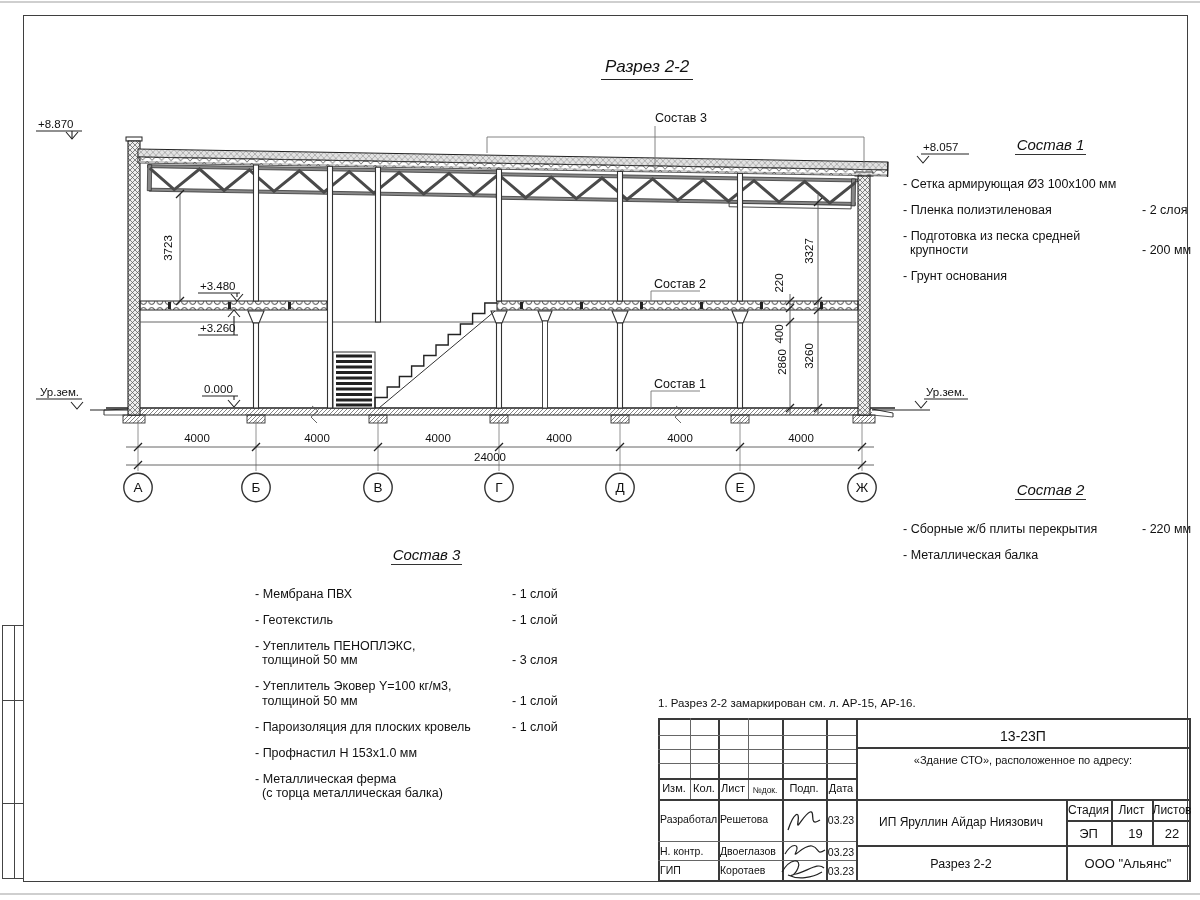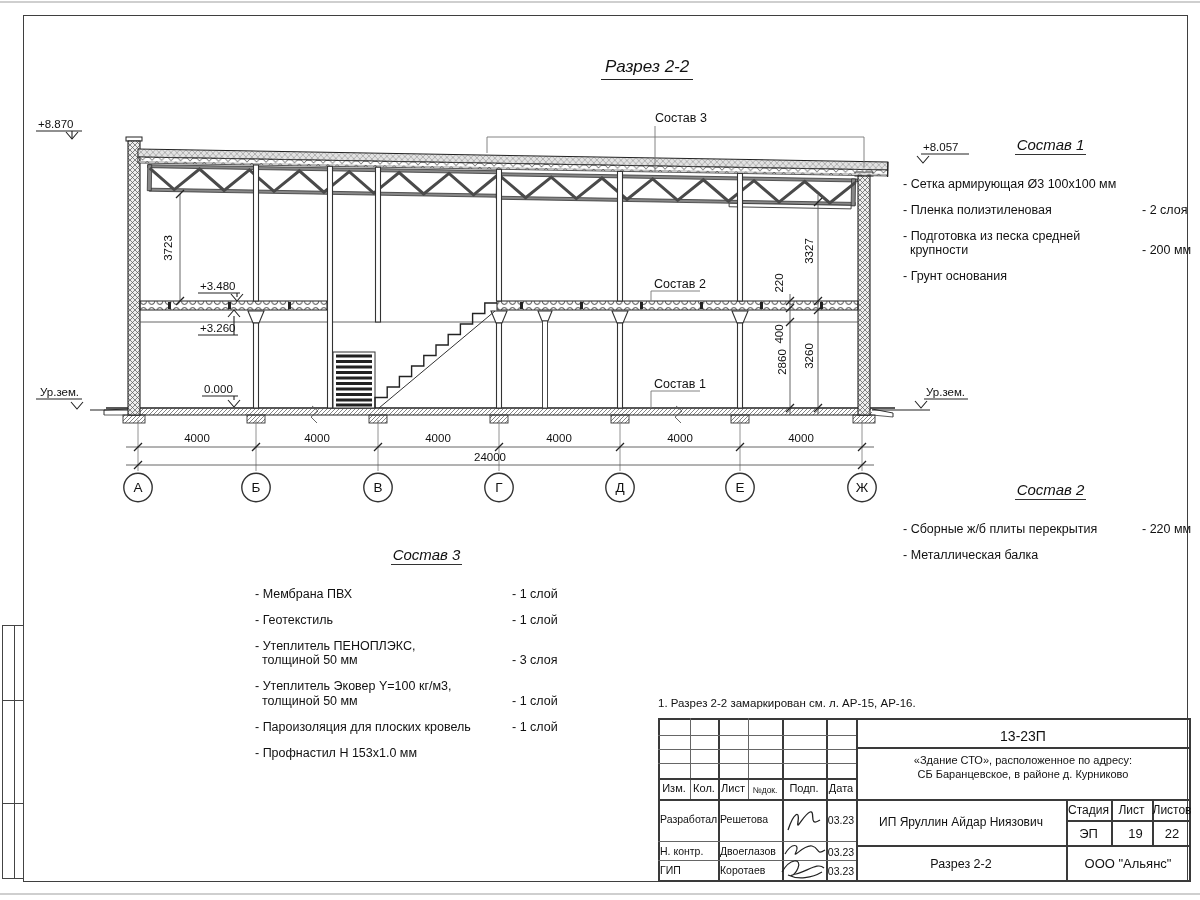--- a/index.html
+++ b/index.html
@@ -385,20 +385,27 @@
           <div>- Пароизоляция для плоских кровель</div>
         </div>
         <div class="lv">- 1 слой</div>
       </div>
   <div class="li">
         <div class="ln">
           <div>- Профнастил Н 153х1.0 мм</div>
         </div>
         <div class="lv"></div>
       </div>
+  <div class="li">
+        <div class="ln">
+          <div>- Металлическая ферма</div>
+          <div class="l2">(с торца металлическая балка)</div>
+        </div>
+        <div class="lv"></div>
+      </div>
 </div>
 
 <div class="abs" id="note">1. Разрез 2-2 замаркирован см. л. АР-15, АР-16.</div>
 
 <div>
 
   <div class="hl" style="left:658px;top:718px;width:533px"></div>
   <div class="hl" style="left:658px;top:880.4px;width:533px"></div>
   <div class="vl" style="left:658px;top:718px;height:164px"></div>
   <div class="vl" style="left:1189.4px;top:718px;height:164px"></div>
@@ -449,21 +456,20 @@
   <svg class="abs" style="left:782px;top:838px" width="46" height="22">
     <path d="M3,16 C10,4 18,6 14,14 C10,22 22,6 30,8 C38,10 34,18 43,12" fill="none" stroke="#222" stroke-width="1.2"></path>
   </svg>
   <svg class="abs" style="left:778px;top:854px" width="50" height="26">
     <path d="M4,18 C12,4 24,4 20,14 C16,24 8,22 18,20 C30,17 40,8 46,14 M10,21 C20,26 34,24 44,18" fill="none" stroke="#222" stroke-width="1.2"></path>
   </svg>
 
   <div class="tbc" style="left:856px;top:728px;width:334px;font-size:14px">13-23П</div>
   <div class="tbc" style="left:856px;top:753px;width:334px;line-height:14px">
     <div>«Здание СТО», расположенное по адресу:</div>
-    <div>СБ Баранцевское, в районе д. Курниково</div>
   </div>
   <div class="tbc" style="left:856px;top:815px;width:210px;font-size:12px">ИП Яруллин Айдар Ниязович</div>
   <div class="tbc" style="left:1066px;top:803px;width:45px;font-size:12px">Стадия</div>
   <div class="tbc" style="left:1111px;top:803px;width:41px;font-size:12px">Лист</div>
   <div class="tbc" style="left:1152px;top:803px;width:40px;font-size:12px">Листов</div>
   <div class="tbc" style="left:1066px;top:826px;width:45px;font-size:13px">ЭП</div>
   <div class="tbc" style="left:1111px;top:826px;width:49px;font-size:13px">19</div>
   <div class="tbc" style="left:1152px;top:826px;width:40px;font-size:13px">22</div>
   <div class="tbc" style="left:856px;top:857px;width:210px;font-size:12.5px">Разрез 2-2</div>
   <div class="tbc" style="left:1066px;top:856px;width:124px;font-size:13px">ООО "Альянс"</div>

